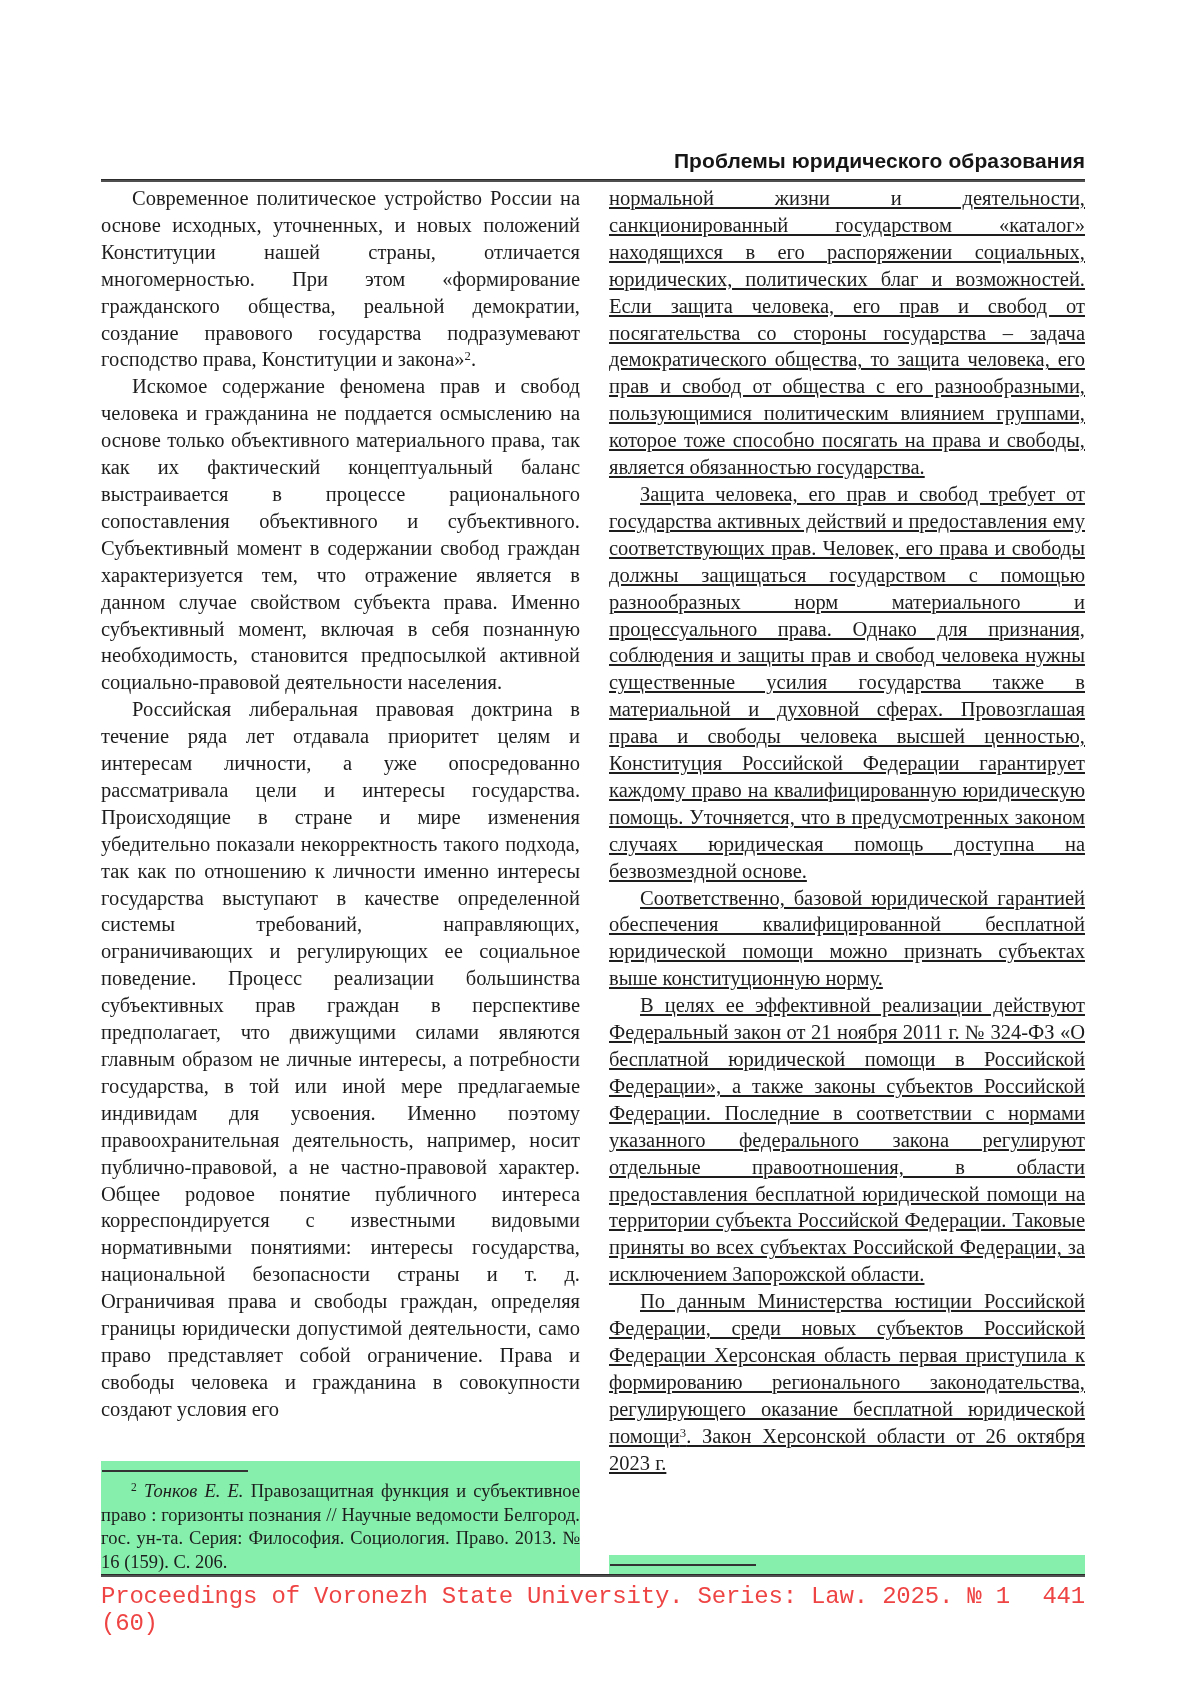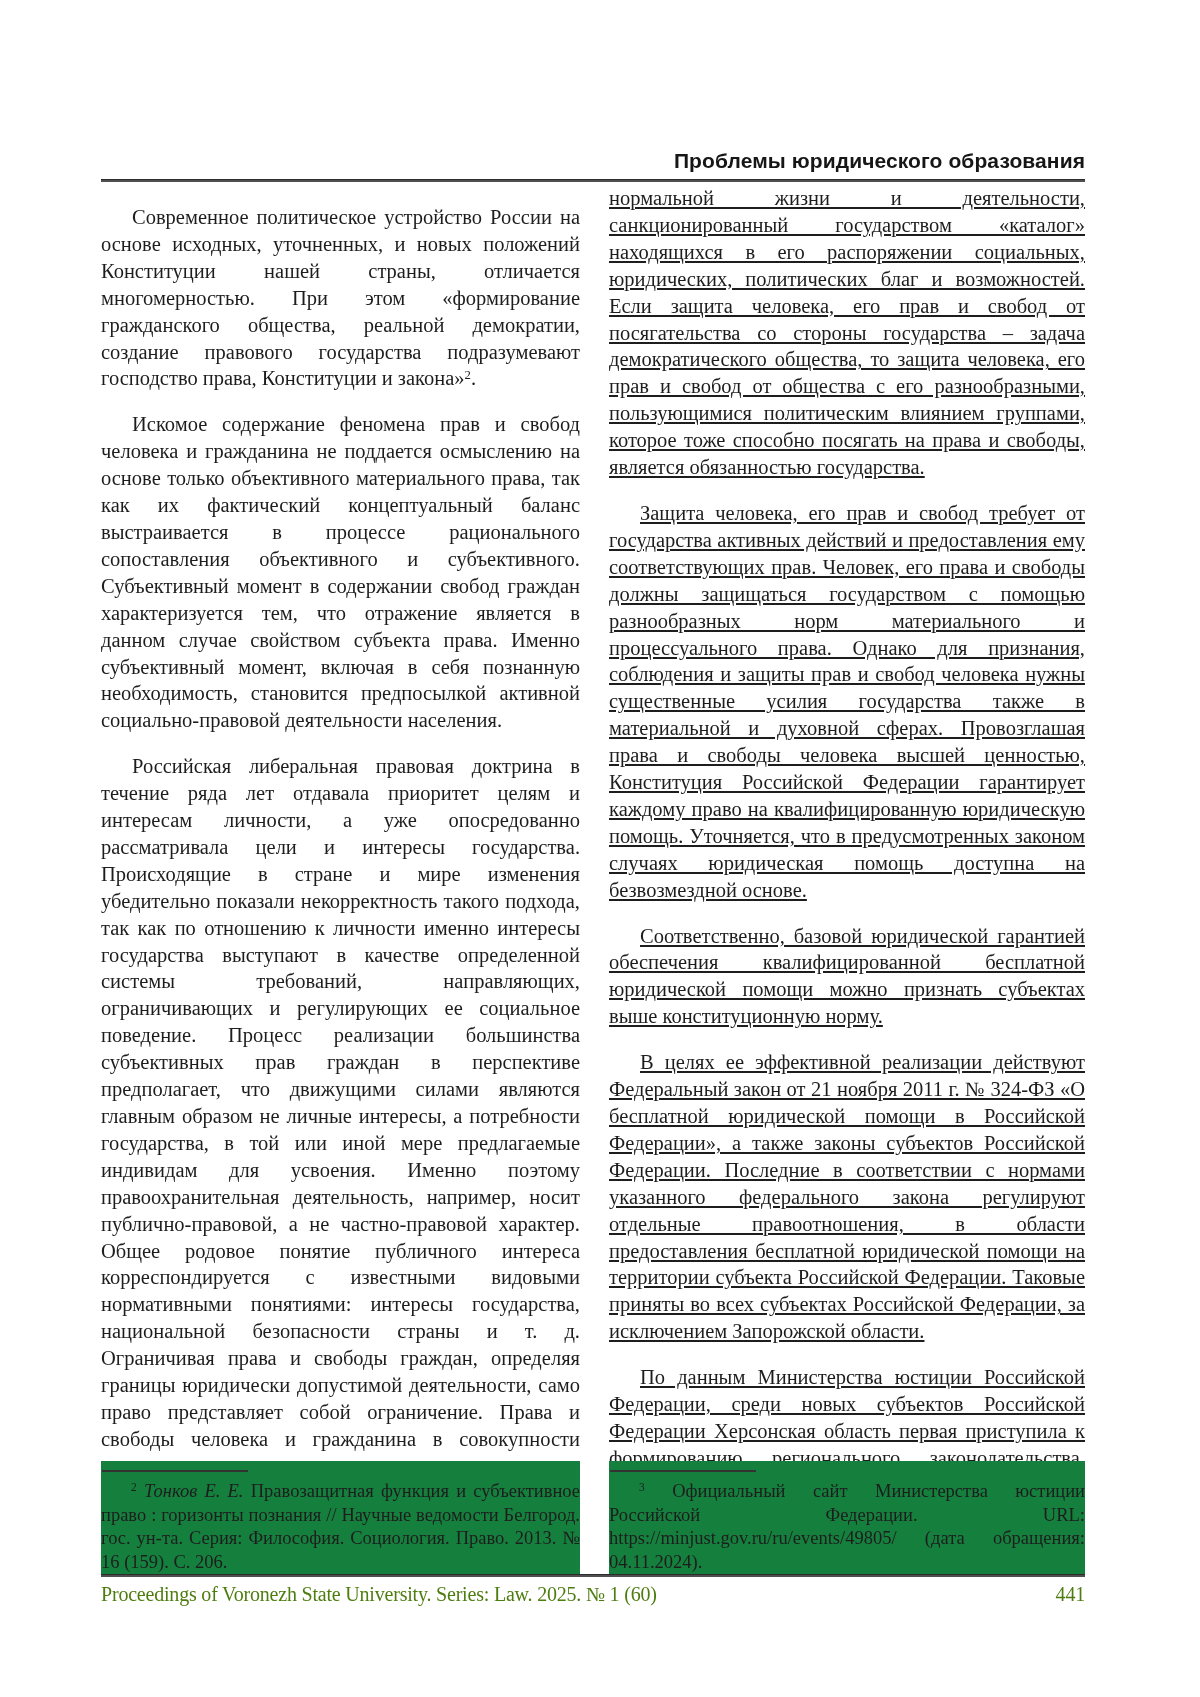--- a/index.html
+++ b/index.html
@@ -62,35 +62,35 @@
 
   .col-body p.para {
     margin: 0;
     font-size: 20.5px;
     line-height: 26.9px;
     text-align: justify;
     hyphens: auto;
     -webkit-hyphens: auto;
     color: #1d1d1d;
   }
-  .col-body p.para.indent { text-indent: 31px; margin-top: 19px; }
+  .col-body p.para.indent { text-indent: 31px; }
 
   sup {
     font-size: 0.62em;
     line-height: 0;
     vertical-align: 6px;
   }
 
   
   .footnote {
     position: absolute;
     left: 0;
     right: 0;
     bottom: 0;
-    background: #15803d;
+    background: #86efac;
     padding-top: 9px;
   }
   .fn-sep {
     width: 146px;
     height: 0;
     border-top: 2px solid #333333;
     margin: 0 0 8px 1px;
   }
   .fn-text {
     font-size: 18.5px;
@@ -103,24 +103,24 @@
   .fn-text i { font-style: italic; }
 
   
   .footer {
     position: absolute;
     top: 1583px;
     left: 101px;
     width: 984px;
     display: flex;
     justify-content: space-between;
-    font-family: Liberation Serif, serif;
-    font-size: 20px;
+    font-family: Liberation Mono, monospace;
+    font-size: 24px;
     letter-spacing: -0.2px;
-    color: #4d7c0f;
+    color: #ef4444;
   }
 </style>
 </head>
 <body>
 
 <div class="page">
 
   <div class="running-head">Проблемы юридического образования</div>
 
   <div class="rule header-rule"></div>
@@ -142,21 +142,20 @@
     <div class="column right">
       <div class="col-body">
           <p class="para">нормальной жизни и деятельности, санкционированный государством «каталог» находящихся в его распоряжении социальных, юридических, политических благ и возможностей. Если защита человека, его прав и свобод от посягательства со стороны государства – задача демократического общества, то защита человека, его прав и свобод от общества с его разнообразными, пользующимися политическим влиянием группами, которое тоже способно посягать на права и свободы, является обязанностью государства.</p>
           <p class="para indent">Защита человека, его прав и свобод требует от государства активных действий и предоставления ему соответствующих прав. Человек, его права и свободы должны защищаться государством с помощью разнообразных норм материального и процессуального права. Однако для признания, соблюдения и защиты прав и свобод человека нужны существенные усилия государства также в материальной и духовной сферах. Провозглашая права и свободы человека высшей ценностью, Конституция Российской Федерации гарантирует каждому право на квалифицированную юридическую помощь. Уточняется, что в предусмотренных законом случаях юридическая помощь доступна на безвозмездной основе.</p>
           <p class="para indent">Соответственно, базовой юридической гарантией обеспечения квалифицированной бесплатной юридической помощи можно признать субъектах выше конституционную норму.</p>
           <p class="para indent">В целях ее эффективной реализации действуют Федеральный закон от 21 ноября 2011 г. № 324-ФЗ «О бесплатной юридической помощи в Российской Федерации», а также законы субъектов Российской Федерации. Последние в соответствии с нормами указанного федерального закона регулируют отдельные правоотношения, в области предоставления бесплатной юридической помощи на территории субъекта Российской Федерации. Таковые приняты во всех субъектах Российской Федерации, за исключением Запорожской области.</p>
           <p class="para indent">По данным Министерства юстиции Российской Федерации, среди новых субъектов Российской Федерации Херсонская область первая приступила к формированию регионального законодательства, регулирующего оказание бесплатной юридической помощи<sup>3</sup>. Закон Херсонской области от 26 октября 2023 г.</p>
         </div>
       <div class="footnote">
         <div class="fn-sep"></div>
-        <div class="fn-text"><sup>3</sup> Официальный сайт Министерства юстиции Российской Федерации. URL: https://minjust.gov.ru/ru/events/49805/ (дата обращения: 04.11.2024).</div>
       </div>
     </div>
 
   </div>
 
   <div class="rule footer-rule"></div>
 
   <div class="footer">
     <span>Proceedings of Voronezh State University. Series: Law. 2025. № 1 (60)</span>
     <span>441</span>

